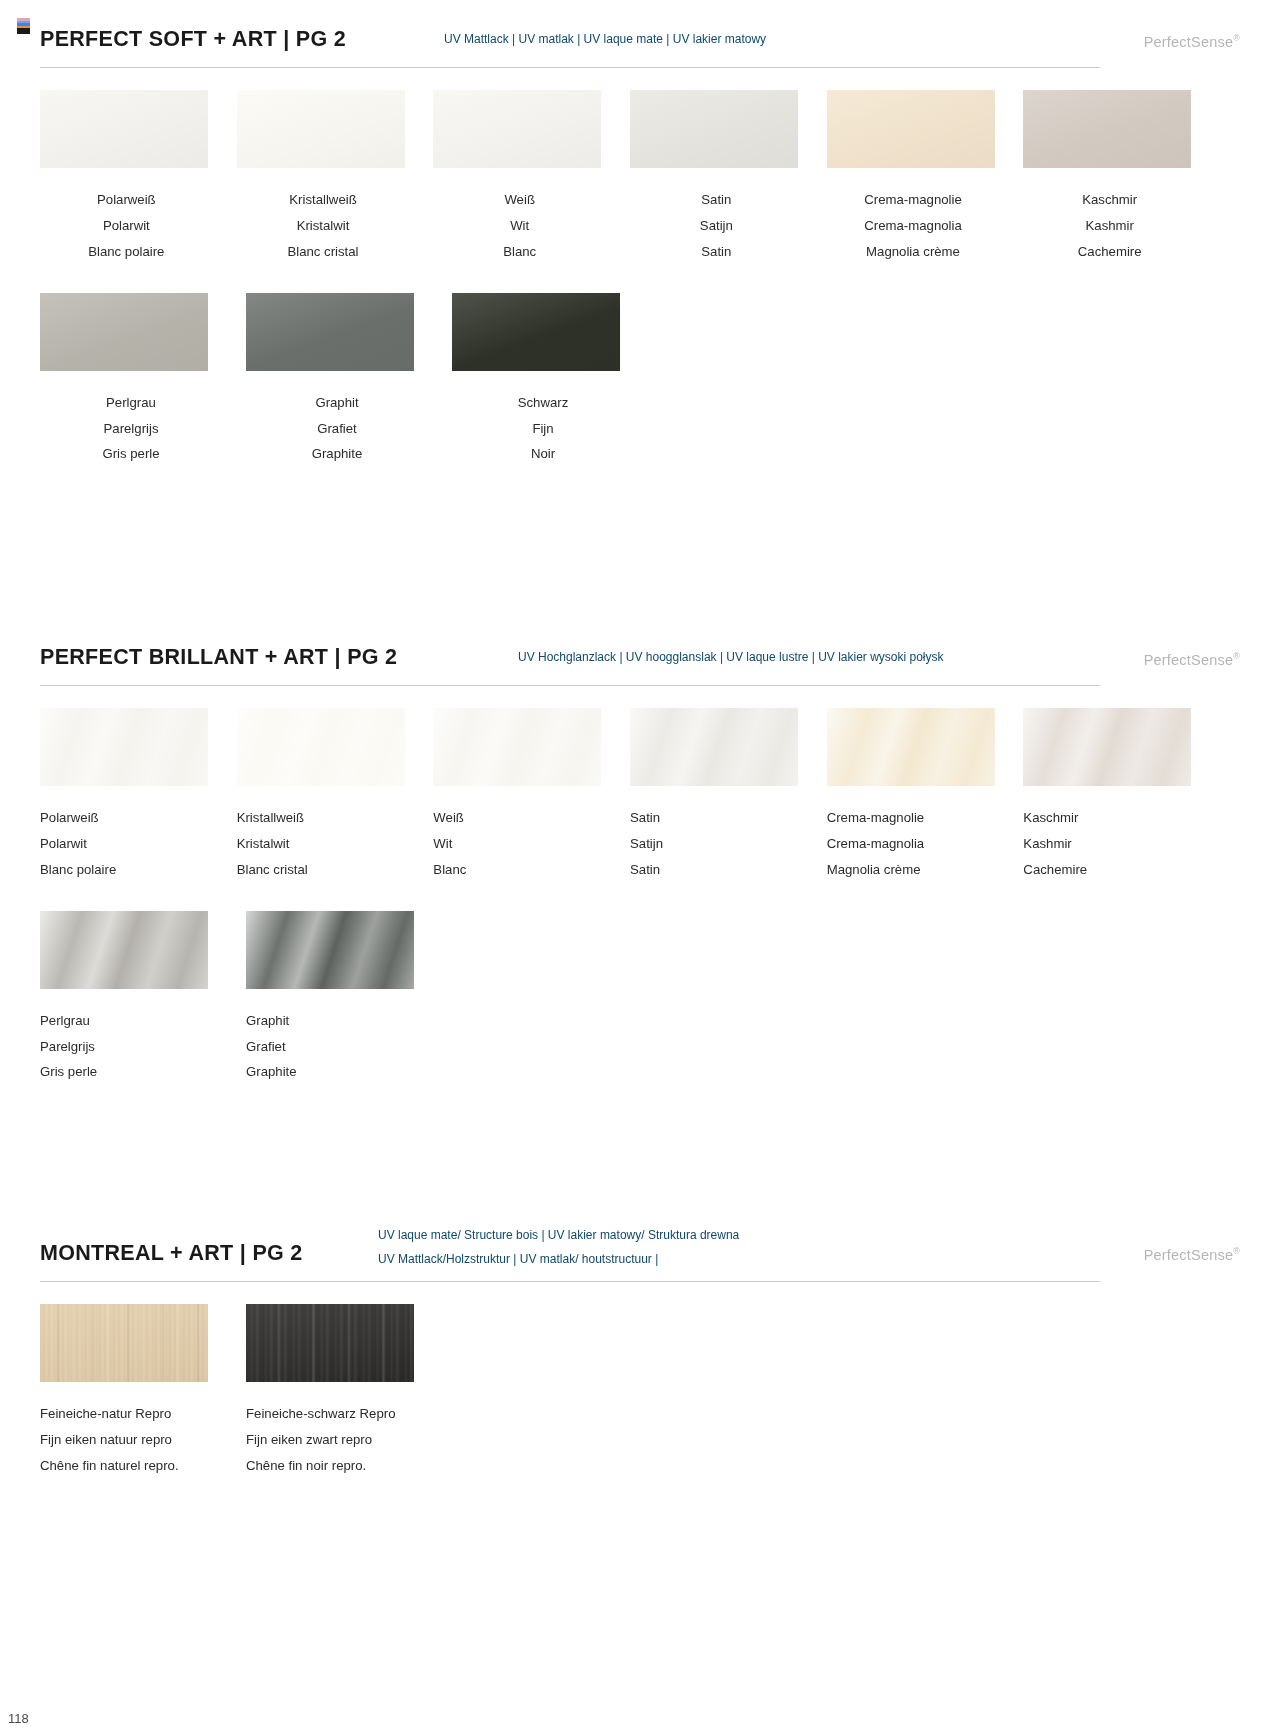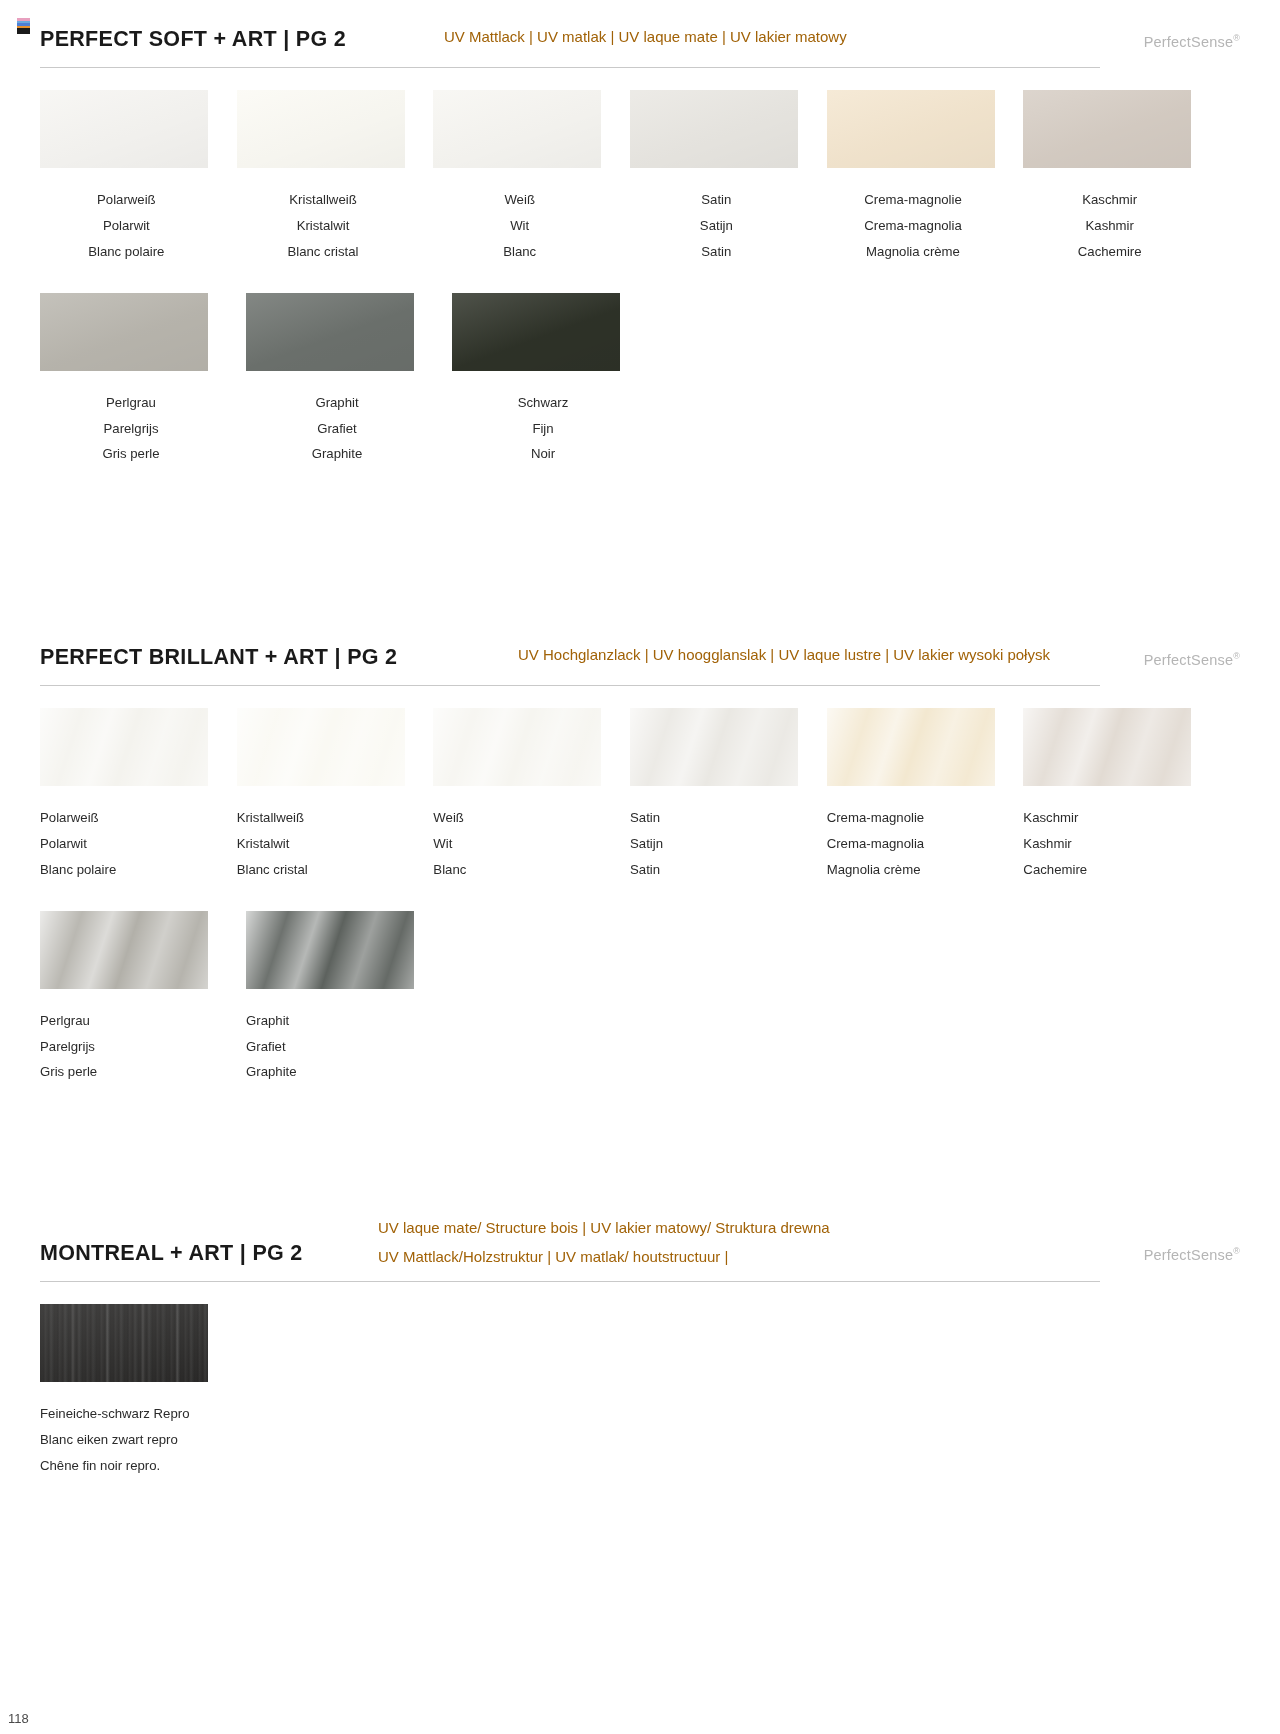--- a/index.html
+++ b/index.html
@@ -39,22 +39,22 @@
     bottom: 4px;
     font-size: 21.5px;
     font-weight: bold;
     letter-spacing: 0.3px;
     color: #1a1a1a;
     white-space: nowrap;
   }
   .section-subtitle {
     position: absolute;
     bottom: 5px;
-    font-size: 15px;
-    color: #a16207;
+    font-size: 12px;
+    color: #0c4a6e;
     line-height: 1.95;
     white-space: nowrap;
   }
   .section-subtitle.two-line {
     bottom: 0px;
     line-height: 1.95;
   }
   .brand-mark {
     position: absolute;
     right: 0px;
@@ -371,24 +371,32 @@
         <div>UV laque mate/ Structure bois | UV lakier matowy/ Struktura drewna</div>
         <div>UV Mattlack/Holzstruktur | UV matlak/ houtstructuur |</div>
       </div>
       <div class="brand-mark" style="bottom:7px;"><span>PerfectSense</span><sup>®</sup></div>
     </div>
     <div class="rule" style="top:73px;"></div>
 
     <div class="swatch-grid" style="top:96px;">
       <div class="swatch-row">
           <div class="swatch-cell">
+            <div class="swatch-chip wood" title="Feineiche-natur Repro" style="background: rgb(227, 205, 169);"></div>
+            <div class="swatch-labels">
+              <div>Feineiche-natur Repro</div>
+              <div>Fijn eiken natuur repro</div>
+              <div>Chêne fin naturel repro.</div>
+            </div>
+          </div>
+          <div class="swatch-cell">
             <div class="swatch-chip wood" title="Feineiche-schwarz Repro" style="background: rgb(43, 42, 41);"></div>
             <div class="swatch-labels">
               <div>Feineiche-schwarz Repro</div>
-              <div>Blanc eiken zwart repro</div>
+              <div>Fijn eiken zwart repro</div>
               <div>Chêne fin noir repro.</div>
             </div>
           </div>
         </div>
     </div>
   </div>
 
   <div class="page-number">118</div>
 </div>
 

